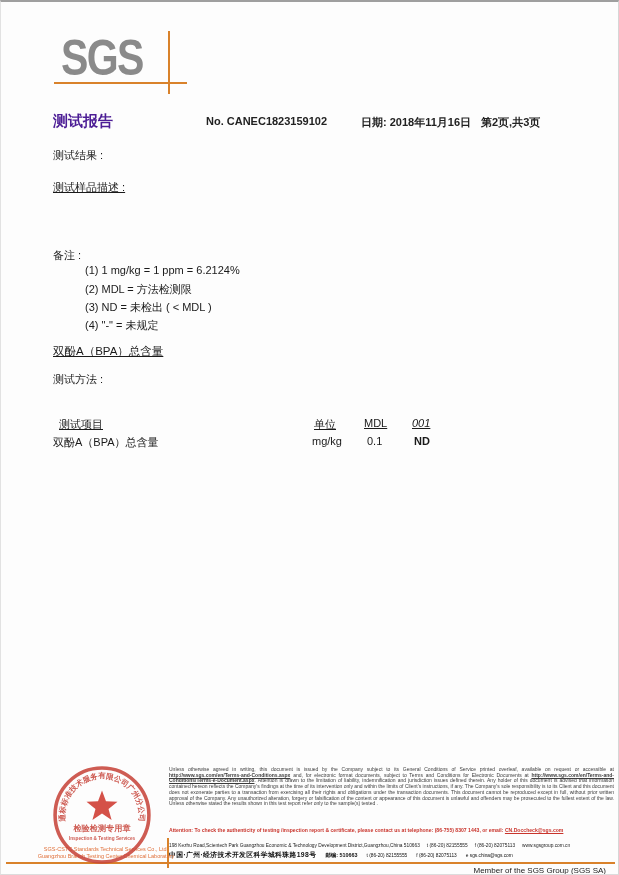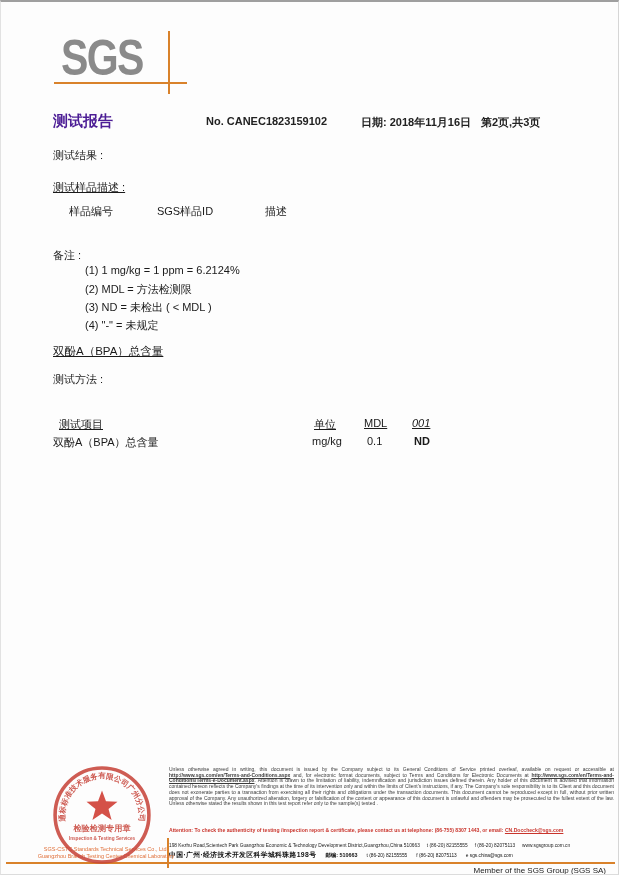--- a/index.html
+++ b/index.html
@@ -88,25 +88,20 @@
   <div class="abs doc-title">测试报告</div>
   <div class="abs report-no">No. CANEC1823159102</div>
   <div class="abs report-date">日期: 2018年11月16日</div>
   <div class="abs report-page">第2页,共3页</div>
 
   <div class="abs body-label results-label">测试结果 :</div>
   <div class="abs body-label sampledesc-label bold ul">测试样品描述 :</div>
 
   <table class="abs sample-table">
     <tbody>
-        <tr>
-      <td class="c1 bold">样品编号</td>
-      <td class="c2 bold">SGS样品ID</td>
-      <td class="c3 bold">描述</td>
-    </tr>
   </tbody>
     </table>
 
   <div class="abs body-label remarks-label">备注 :</div>
   <div class="abs note-item" style="top:262px">(1) 1 mg/kg = 1 ppm = 6.2124%</div>
   <div class="abs note-item" style="top:280px">(2) MDL = 方法检测限</div>
   <div class="abs note-item" style="top:298px">(3) ND = 未检出 ( &lt; MDL )</div>
   <div class="abs note-item" style="top:316px">(4) "-" = 未规定</div>
 
   <div class="abs bpa-title bold ul">双酚A（BPA）总含量</div>

